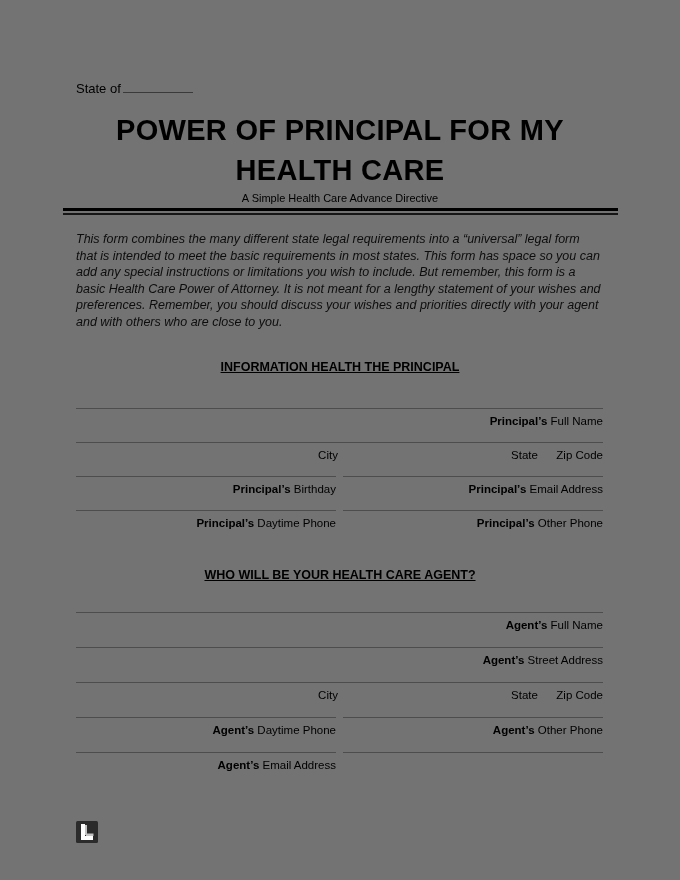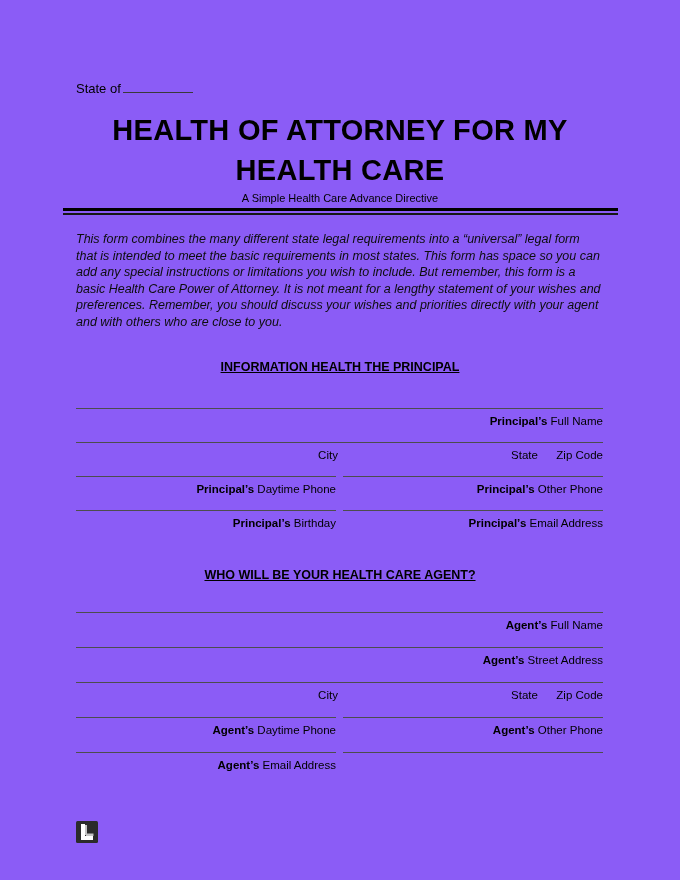--- a/index.html
+++ b/index.html
@@ -1,19 +1,19 @@
 <!DOCTYPE html>
 <html><head>
 <meta charset="utf-8">
 <style>
   html,body{margin:0;padding:0;background:#fff;}
   .page{
     position:relative;
     width:680px;height:880px;
-    background:#8b5cf6;
+    background:#737373;
     font-family:"Liberation Sans","DejaVu Sans",sans-serif;
     color:#000;
     overflow:hidden;
   }
   .state-of{
     padding-top:80px;
     margin-left:76px;
     font-size:13px;
     line-height:15px;
   }
@@ -96,21 +96,21 @@
 </head>
 <body>
 
 <div class="page">
 
   <div class="state-of">
     <span>State of</span><span class="blank-underline"></span>
   </div>
 
   <div class="title">
-    <div>HEALTH OF ATTORNEY FOR MY</div>
+    <div>POWER OF PRINCIPAL FOR MY</div>
     <div>HEALTH CARE</div>
   </div>
 
   <div class="subtitle">A Simple Health Care Advance Directive</div>
 
   <div class="double-rule"></div>
 
   <p class="intro">This form combines the many different state legal requirements into a “universal” legal form that is intended to meet the basic requirements in most states. This form has space so you can add any special instructions or limitations you wish to include. But remember, this form is a basic Health Care Power of Attorney. It is not meant for a lengthy statement of your wishes and preferences. Remember, you should discuss your wishes and priorities directly with your agent and with others who are close to you.</p>
 
   <div class="section-heading">INFORMATION HEALTH THE PRINCIPAL</div>
@@ -125,34 +125,34 @@
         </div>
       <div class="col c2">
           <div class="label">State</div>
         </div>
       <div class="col c3">
           <div class="label">Zip Code</div>
         </div>
     </div>
     <div class="frow split">
       <div class="cell left">
+        <div class="label"><span class="b">Principal’s</span><span> Birthday</span></div>
+      </div>
+      <div class="gap"></div>
+      <div class="cell right">
+        <div class="label"><span class="b">Principal’s</span><span> Email Address</span></div>
+      </div>
+    </div>
+    <div class="frow split">
+      <div class="cell left">
         <div class="label"><span class="b">Principal’s</span><span> Daytime Phone</span></div>
       </div>
       <div class="gap"></div>
       <div class="cell right">
         <div class="label"><span class="b">Principal’s</span><span> Other Phone</span></div>
-      </div>
-    </div>
-    <div class="frow split">
-      <div class="cell left">
-        <div class="label"><span class="b">Principal’s</span><span> Birthday</span></div>
-      </div>
-      <div class="gap"></div>
-      <div class="cell right">
-        <div class="label"><span class="b">Principal’s</span><span> Email Address</span></div>
       </div>
     </div>
   </div>
 
   <div class="section-heading agent">WHO WILL BE YOUR HEALTH CARE AGENT?</div>
 
   <div class="form agent">
     <div class="frow full">
       <div class="label"><span class="b">Agent’s</span><span> Full Name</span></div>
     </div>

